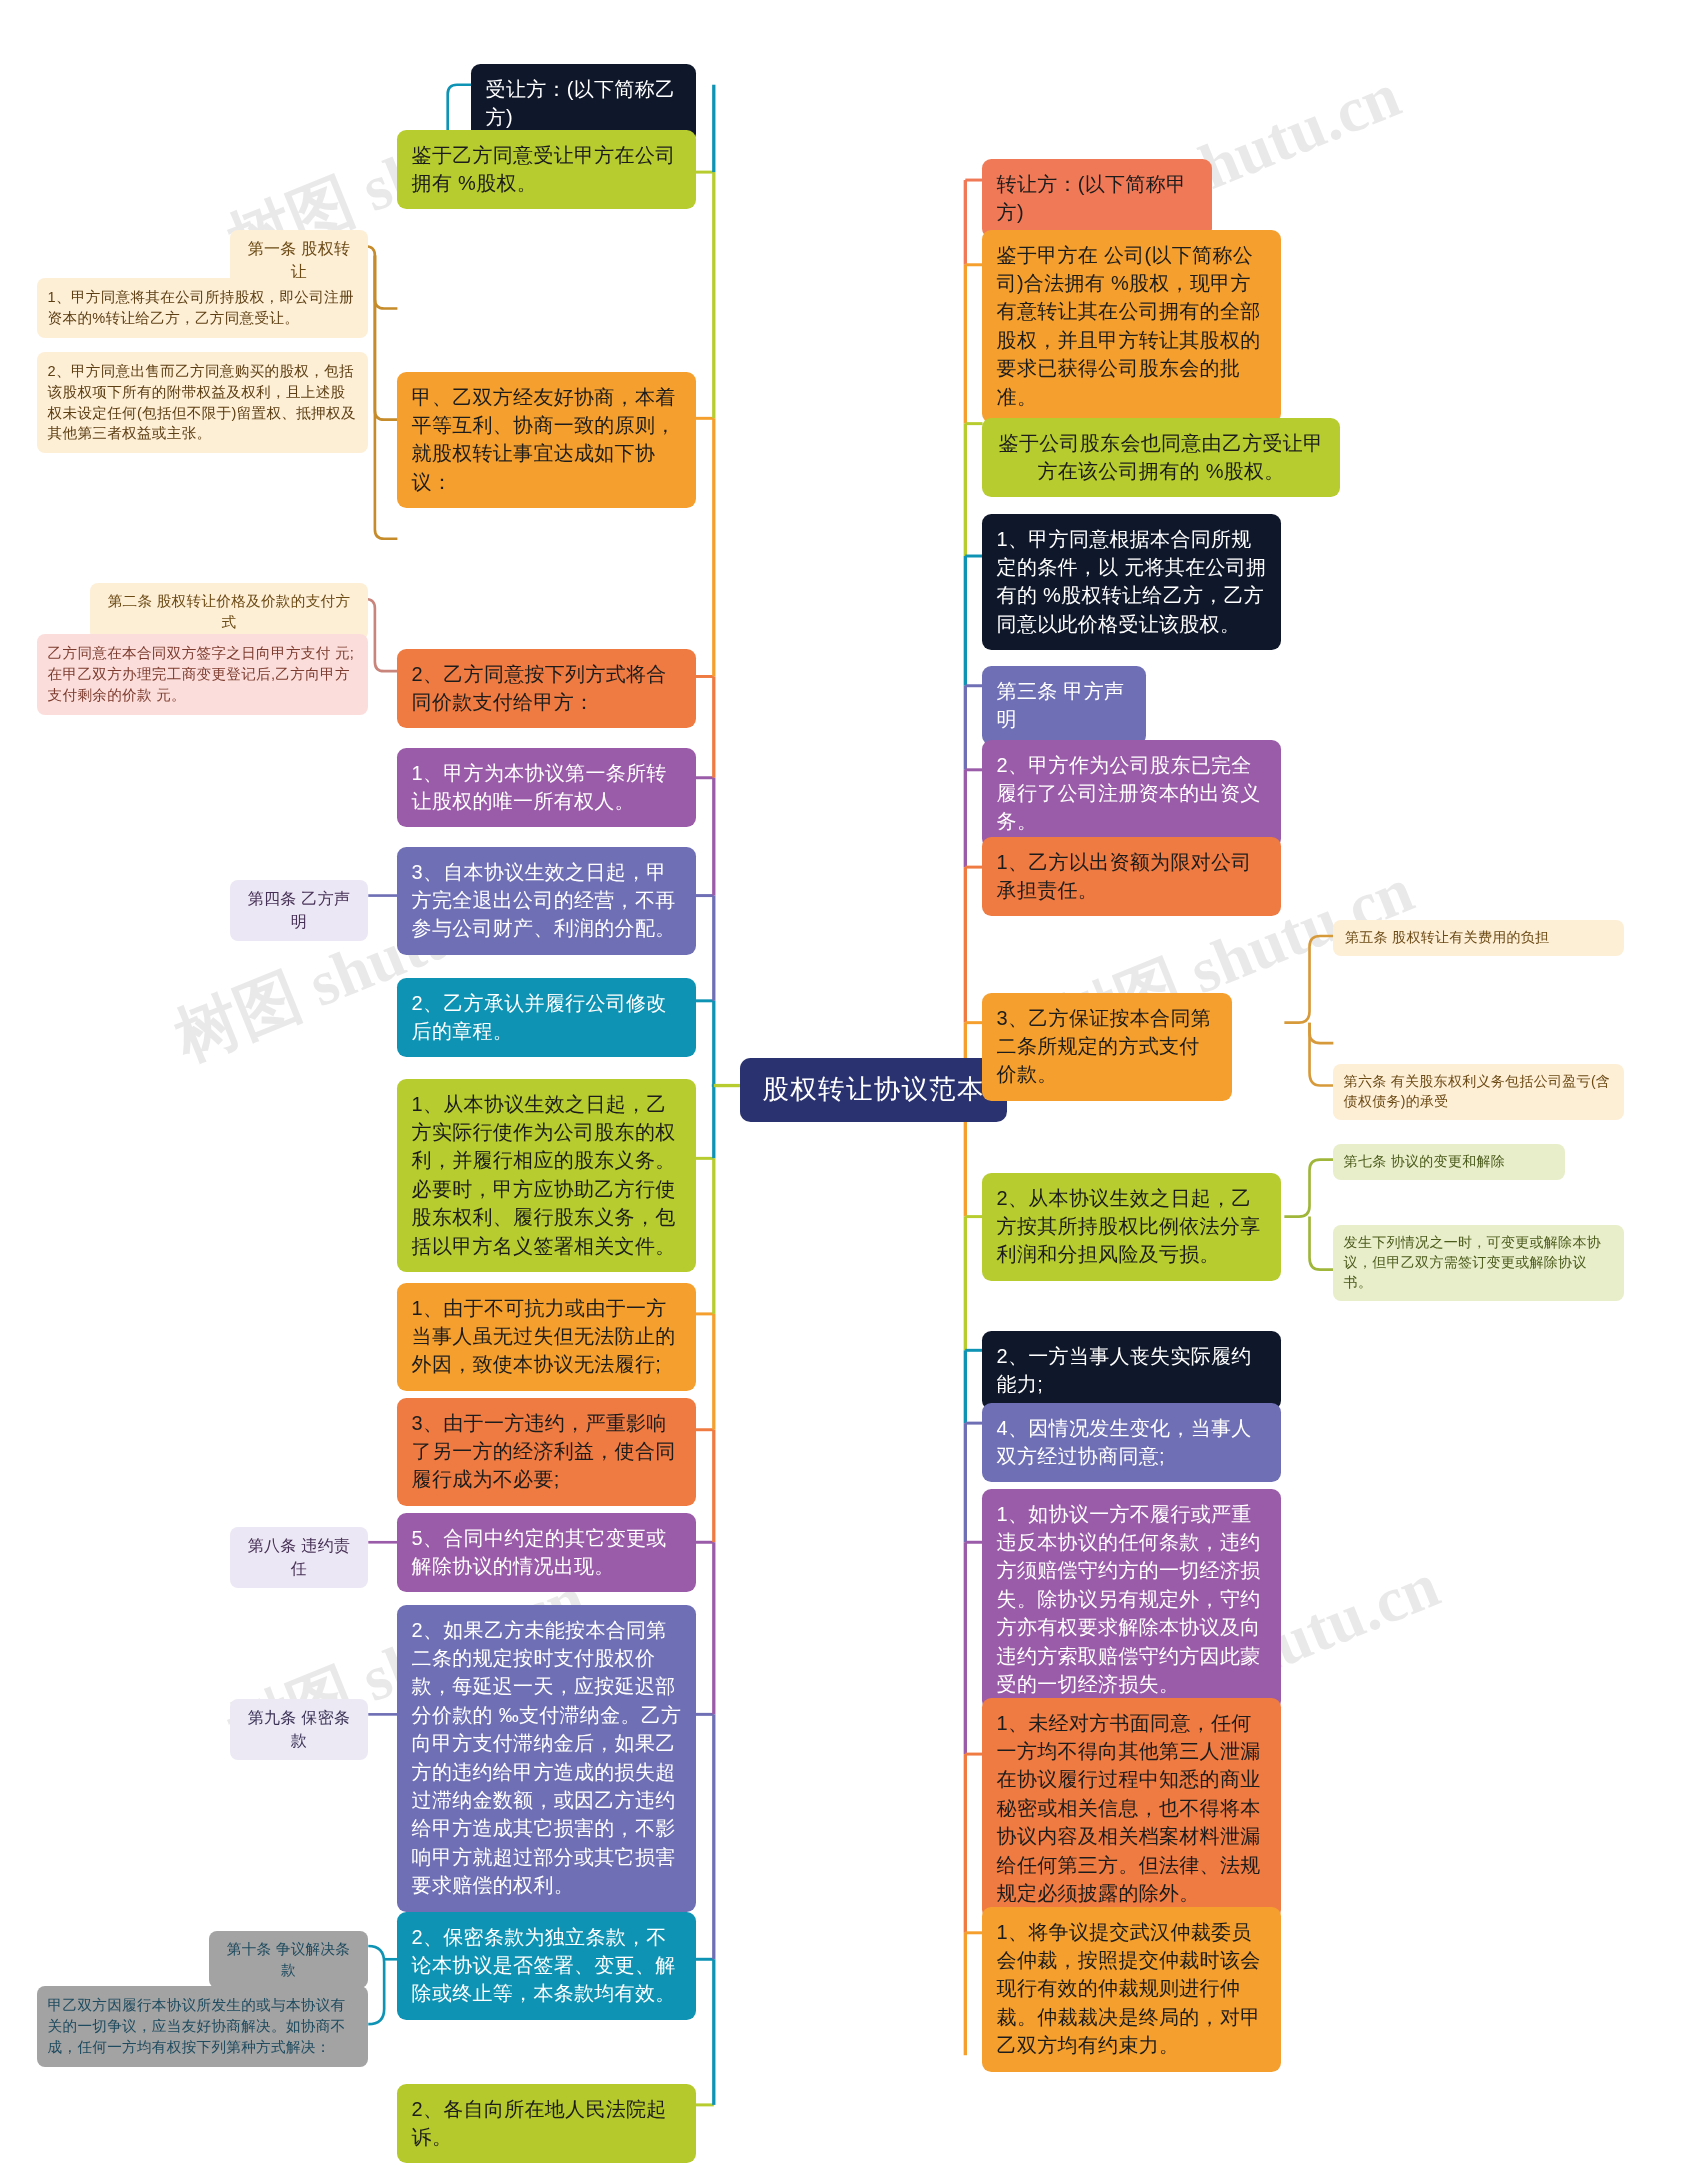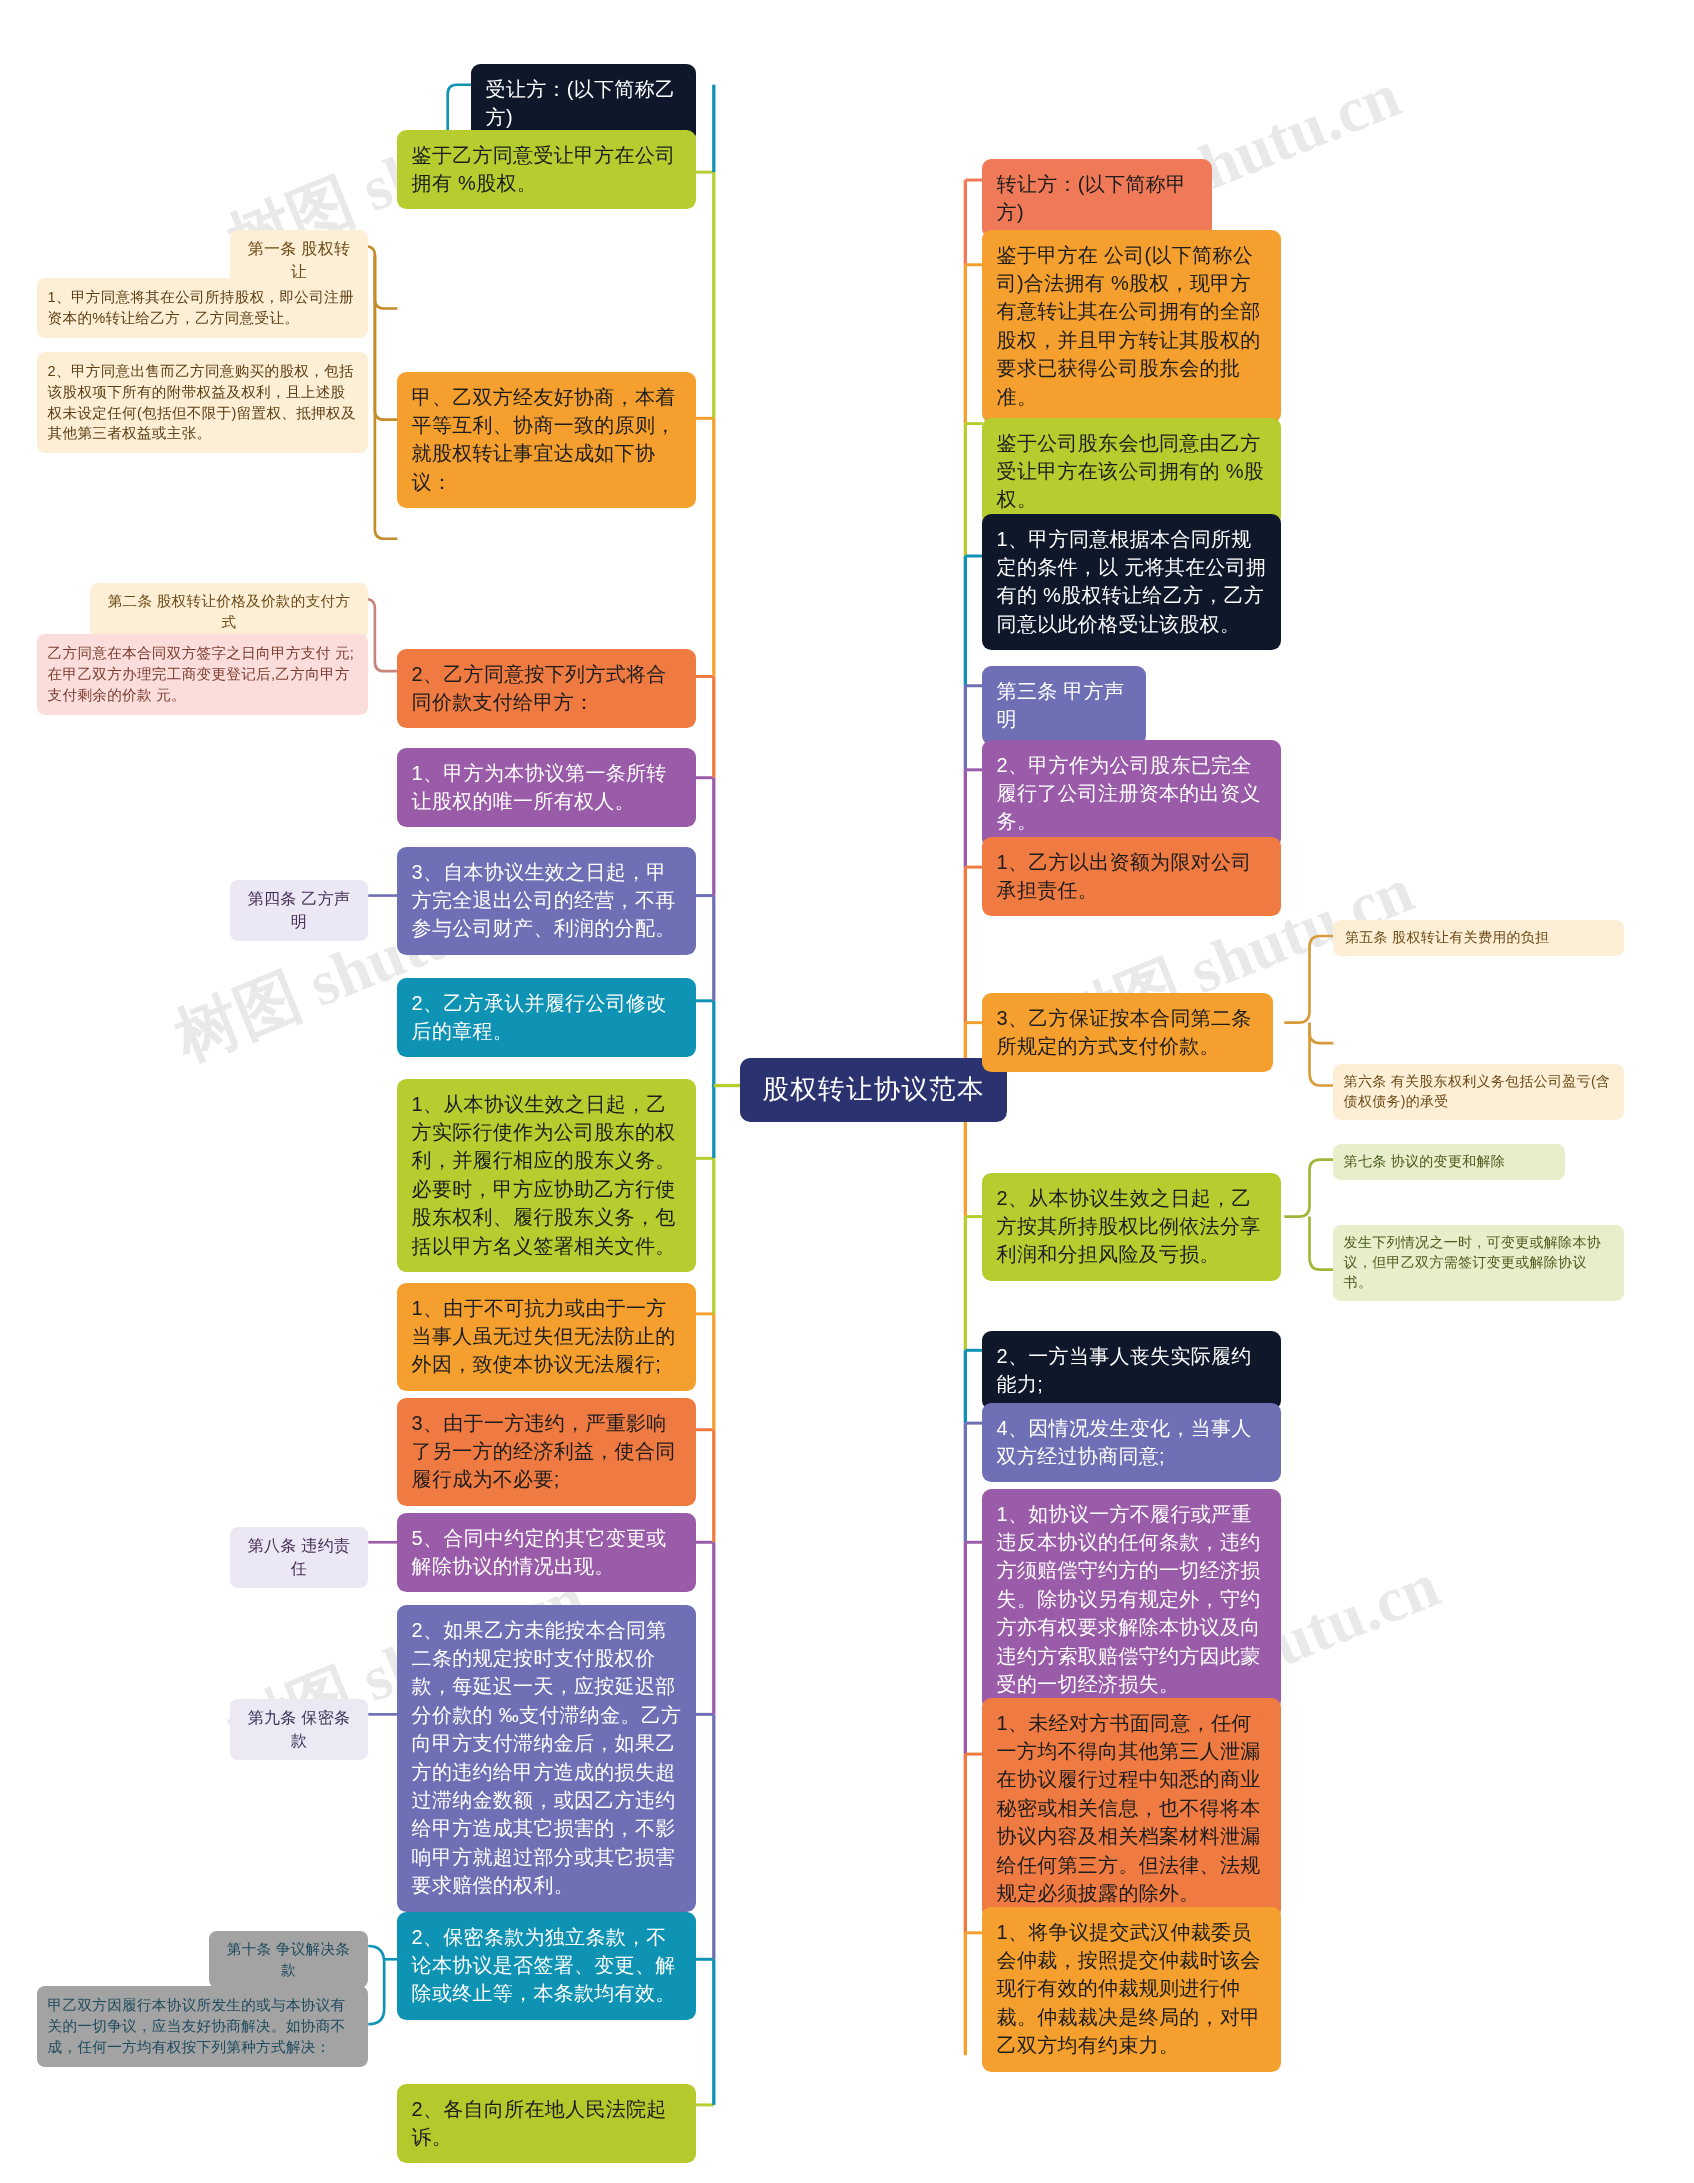--- a/index.html
+++ b/index.html
@@ -251,31 +251,31 @@
   <div class="node bubble c-cyan" style="left:397px;top:1912px;width:299px;">2、保密条款为独立条款，不论本协议是否签署、变更、解除或终止等，本条款均有效。</div>
 
   <div class="node chip p-blue" style="left:37px;top:1986px;width:331px;font-size:14.6px;padding:9.3px 10.6px;">甲乙双方因履行本协议所发生的或与本协议有关的一切争议，应当友好协商解决。如协商不成，任何一方均有权按下列第种方式解决：</div>
 
   <div class="node bubble c-lime-d" style="left:397px;top:2084px;width:299px;">2、各自向所在地人民法院起诉。</div>
 
   <div class="node bubble c-salmon" style="left:982px;top:159px;width:230px;">转让方：(以下简称甲方)</div>
 
   <div class="node bubble c-orange" style="left:982px;top:230px;width:299px;">鉴于甲方在 公司(以下简称公司)合法拥有 %股权，现甲方有意转让其在公司拥有的全部股权，并且甲方转让其股权的要求已获得公司股东会的批准。</div>
 
-  <div class="node bubble c-lime" style="left:982px;top:418px;width:299px;">鉴于公司股东会也同意由乙方受让甲方在该公司拥有的 %股权。</div>
+  <div class="node bubble c-lime" style="left:982px;top:418px;width:358px;text-align:center;">鉴于公司股东会也同意由乙方受让甲方在该公司拥有的 %股权。</div>
 
   <div class="node bubble c-teal" style="left:982px;top:514px;width:299px;">1、甲方同意根据本合同所规定的条件，以 元将其在公司拥有的 %股权转让给乙方，乙方同意以此价格受让该股权。</div>
 
   <div class="node bubble c-indigo" style="left:982px;top:666px;width:164px;">第三条 甲方声明</div>
 
   <div class="node bubble c-purple" style="left:982px;top:740px;width:299px;">2、甲方作为公司股东已完全履行了公司注册资本的出资义务。</div>
 
   <div class="node bubble c-orange-d" style="left:982px;top:837px;width:299px;">1、乙方以出资额为限对公司承担责任。</div>
 
-  <div class="node bubble c-orange" style="left:982px;top:993px;width:291px;">3、乙方保证按本合同第二条所规定的方式支付价款。</div>
+  <div class="node bubble c-orange" style="left:982px;top:993px;width:250px;">3、乙方保证按本合同第二条所规定的方式支付价款。</div>
 
   <div class="node chip p-cream" style="left:1333px;top:920px;width:291px;font-size:14px;">第五条 股权转让有关费用的负担</div>
 
 
   <div class="node chip p-cream" style="left:1333px;top:1064px;width:291px;font-size:14px;padding:8px 10.6px;">第六条 有关股东权利义务包括公司盈亏(含债权债务)的承受</div>
 
   <div class="node bubble c-lime" style="left:982px;top:1173px;width:299px;">2、从本协议生效之日起，乙方按其所持股权比例依法分享利润和分担风险及亏损。</div>
 
   <div class="node chip p-green" style="left:1333px;top:1144px;width:232px;font-size:14px;padding:8px 10.6px;">第七条 协议的变更和解除</div>
 

